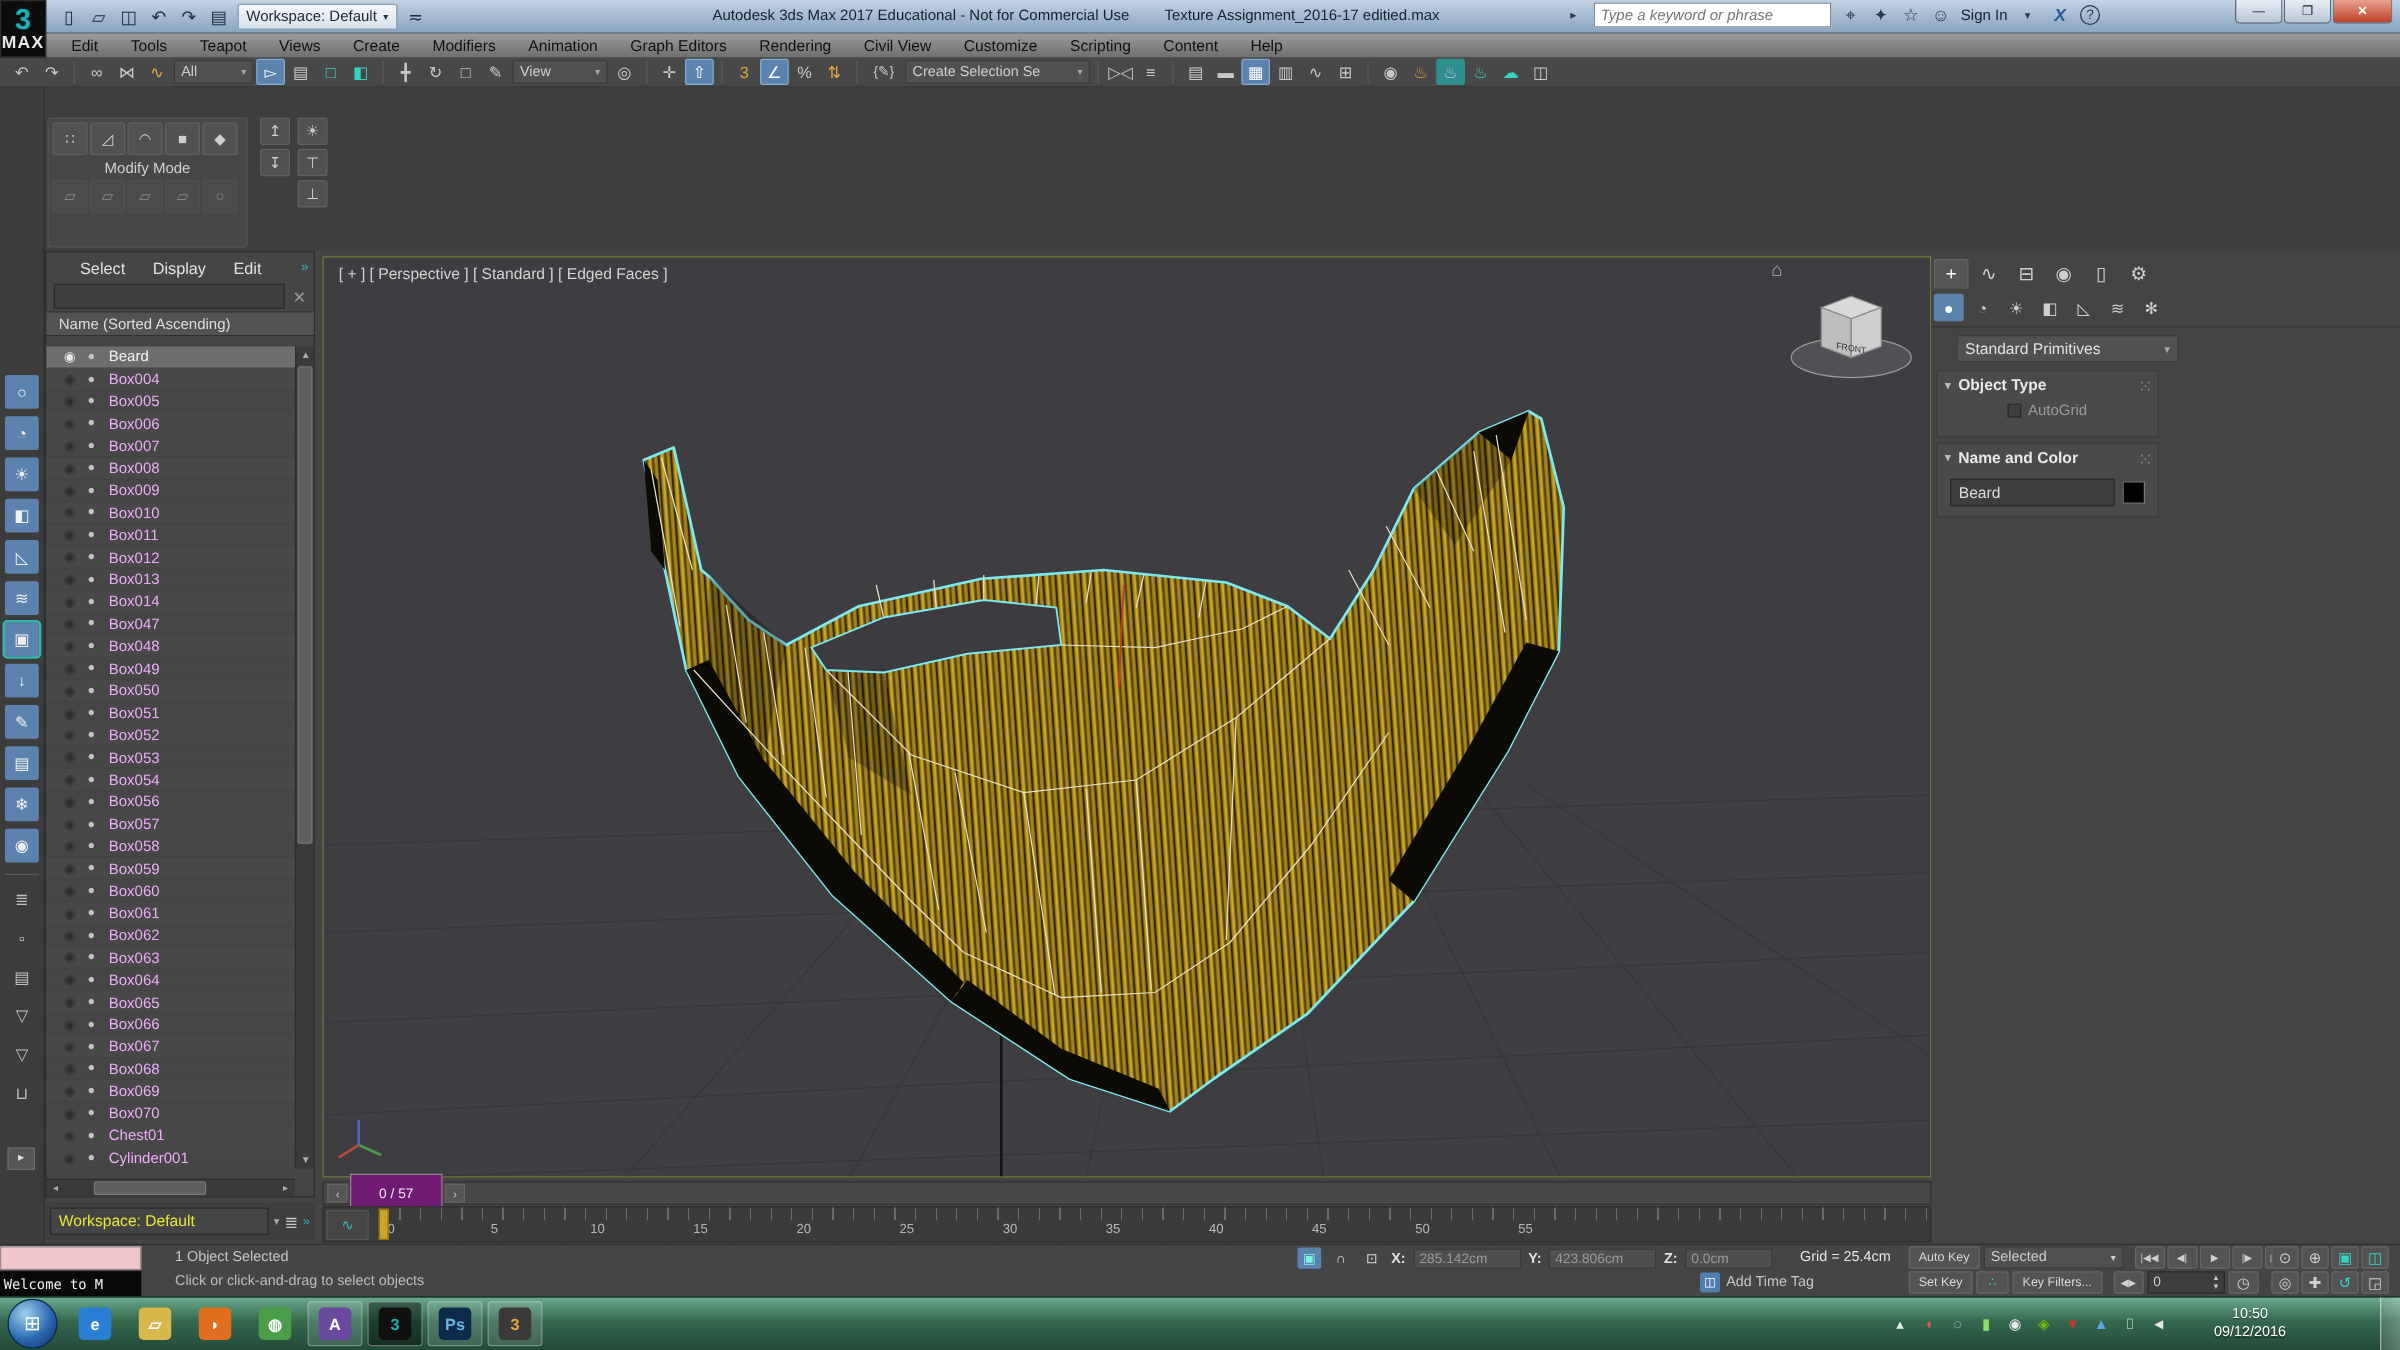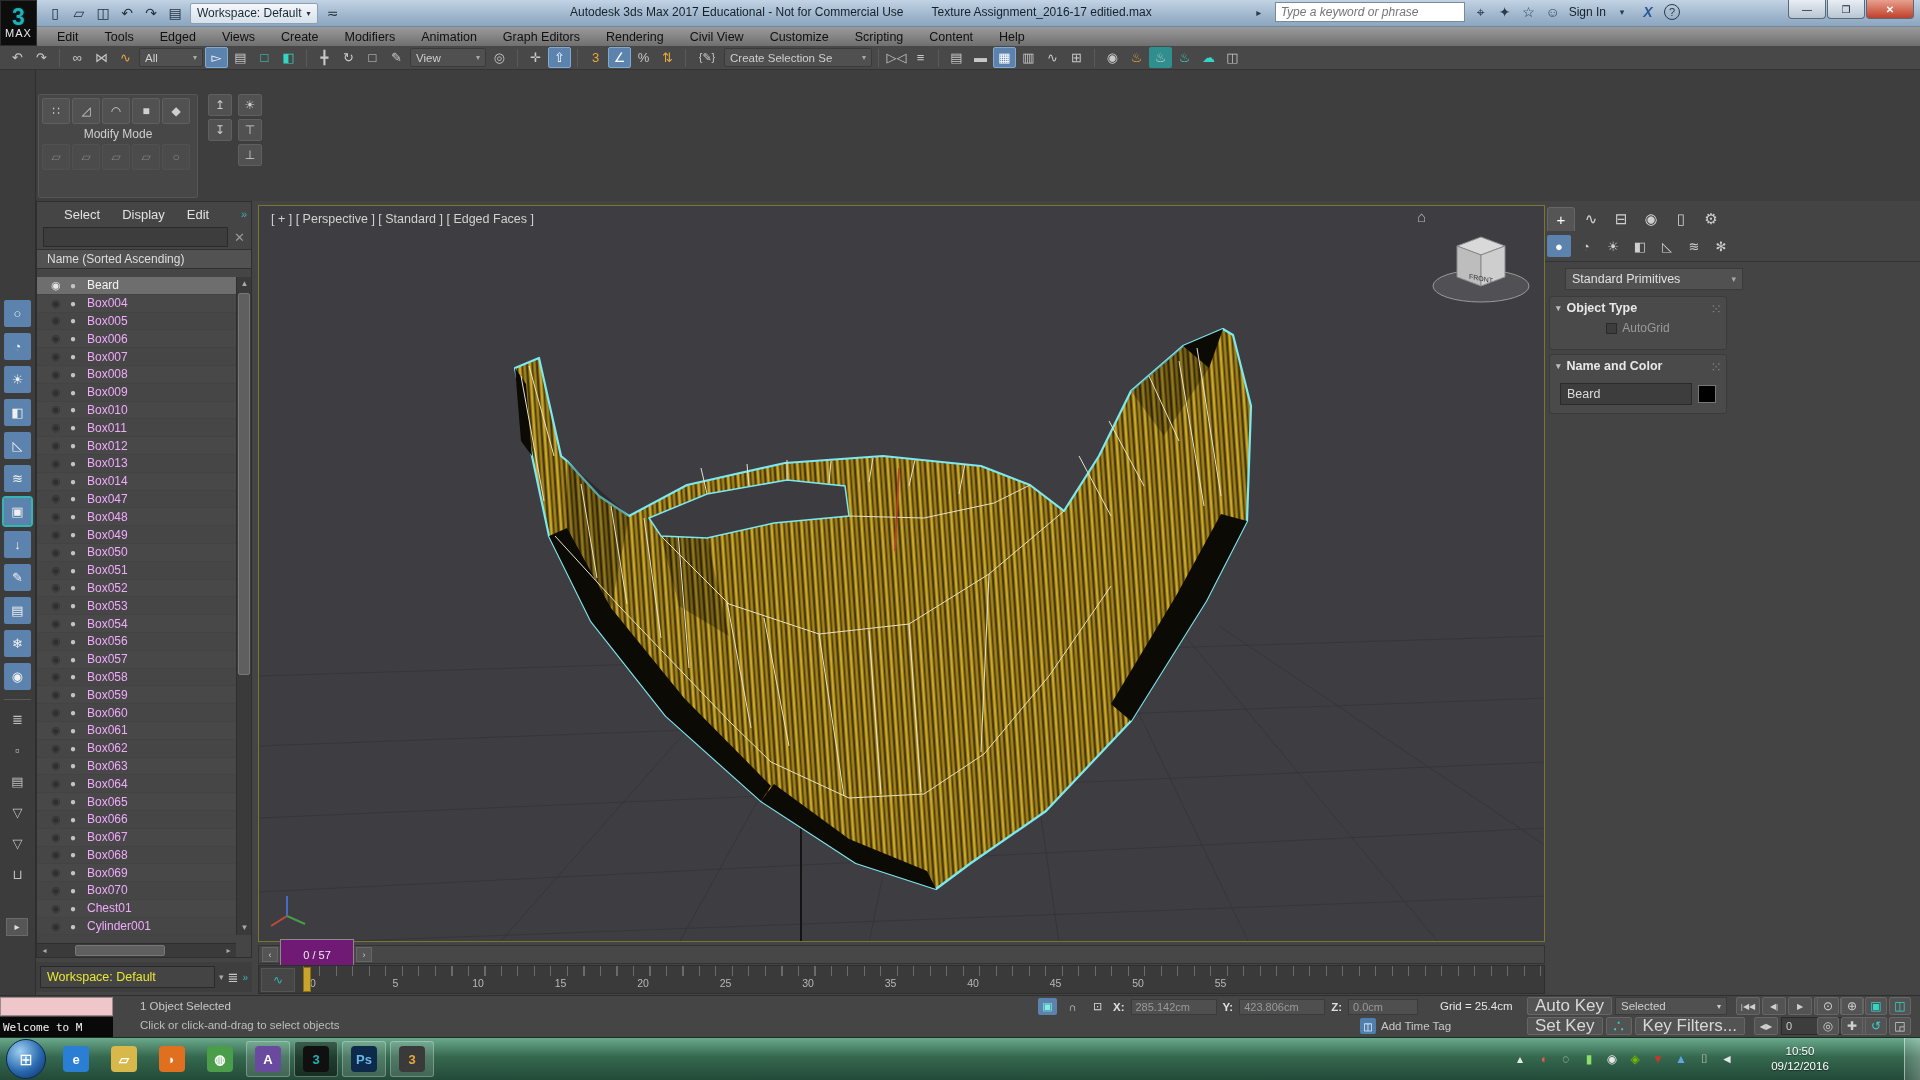--- a/index.html
+++ b/index.html
@@ -3,21 +3,21 @@
 <meta charset="utf-8">
 <style>
   *{margin:0;padding:0;box-sizing:border-box;font-family:"Liberation Sans",sans-serif;-webkit-user-select:none}
   html,body{width:1920px;height:1080px;overflow:hidden;background:#444}
   .abs{position:absolute}
   
   .titlebar{left:0;top:0;width:1920px;height:27px;background:linear-gradient(#c2d3e4,#9fb6cc 60%,#8ca6c0);border-bottom:1px solid #6d87a0;display:flex;align-items:center}
   .title-text{position:absolute;left:570px;top:5px;font-size:12px;color:#15202c;white-space:pre}
   .logo{position:absolute;left:0;top:0;width:37px;height:46px;background:#0d0d0d;border:1px solid #2c2c2c;z-index:60;display:flex;flex-direction:column;align-items:center;justify-content:center}
   .logo .three{color:#1fb0b8;font-size:23px;font-weight:bold;line-height:20px;text-shadow:0 0 2px #0a5a5e}
-  .logo .max{color:#e8e8e8;font-size:11px;font-weight:normal;letter-spacing:1px}
+  .logo .max{color:#e8e8e8;font-size:14px;font-weight:bold;letter-spacing:1px}
   .qat{position:absolute;left:44px;top:2px;display:flex;align-items:center;gap:4px}
   .qat .qbtn{width:22px;height:22px;display:flex;align-items:center;justify-content:center;font-size:14px;color:#20303f;border-radius:3px}
   .qat .dd{font-size:8px;color:#20303f;margin-left:-3px}
   .ws-dd{height:21px;background:linear-gradient(#f4f7fa,#d7e1ea);border:1px solid #8aa0b4;border-radius:2px;display:flex;align-items:center;font-size:12px;color:#1a2835;padding:0 6px;gap:8px}
   .infocenter{position:absolute;right:240px;top:2px;display:flex;align-items:center;gap:6px}
   .ic-search{width:190px;height:20px;background:#fff;border:1px solid #7a8a98;font-size:12px;color:#777;font-style:italic;padding:0 5px}
   .ic-ic{font-size:14px;color:#2a3a4a;width:20px;text-align:center}
   .signin{font-size:12px;color:#15202c}
   .winbtns{position:absolute;right:6px;top:0;display:flex}
   .wbtn{width:38px;height:19px;border:1px solid #5a6a7a;border-top:none;border-radius:0 0 4px 4px;background:linear-gradient(#e8eef4,#b8c6d2);display:flex;align-items:center;justify-content:center;font-size:10px;color:#223;margin-left:1px}
@@ -119,21 +119,21 @@
   .coords{position:absolute;left:1038px;top:2px;display:flex;align-items:center;gap:6px}
   .cfield{width:86px;height:16px;background:#4f4f4f;border:1px solid #3a3a3a;color:#9a9a9a;font-size:11px;display:flex;align-items:center;padding:0 4px}
   .clabel{color:#e0e0e0;font-weight:bold}
   .sq{width:19px;height:17px;display:flex;align-items:center;justify-content:center;border-radius:2px;color:#d8d8d8;font-size:11px}
   .sq.iso{background:#5b83ad;color:#7ff0e0}
   .gridinfo{position:absolute;left:1440px;top:4px;color:#e6e6e6}
   .timetag{position:absolute;left:1360px;top:22px;display:flex;align-items:center;gap:5px}
   .ttcube{width:16px;height:16px;background:#4f7fae;border-radius:2px;color:#fff;font-size:10px;display:flex;align-items:center;justify-content:center}
   .anim{position:absolute;left:1527px;top:1px;display:flex;flex-direction:column;gap:2px}
   .animrow{display:flex;gap:3px;align-items:center}
-  .abtn{height:18px;background:#535353;border:1px solid #666;color:#d8d8d8;font-size:17px;display:flex;align-items:center;justify-content:center;padding:0 7px;border-radius:2px}
+  .abtn{height:18px;background:#535353;border:1px solid #666;color:#d8d8d8;font-size:10px;display:flex;align-items:center;justify-content:center;padding:0 7px;border-radius:2px}
   .acombo{width:112px;height:18px;background:#505050;border:1px solid #3a3a3a;color:#cfcfcf;font-size:11.5px;display:flex;align-items:center;justify-content:space-between;padding:0 5px}
   .transport{display:flex;gap:2px;margin-left:6px}
   .pbtn{min-width:24px;height:18px;background:#535353;border:1px solid #666;color:#cfcfcf;font-size:8px;display:flex;align-items:center;justify-content:center;border-radius:2px;padding:0 2px}
   .framebox{width:62px;height:18px;background:#3d3d3d;border:1px solid #2a2a2a;color:#cfcfcf;font-size:11px;display:flex;align-items:center;padding:0 4px;justify-content:space-between}
   .nav{position:absolute;left:1817px;top:1px;display:grid;grid-template-columns:repeat(4,22px);gap:2px}
   .nbtn{height:18px;background:#535353;border:1px solid #666;color:#cfcfcf;font-size:12px;display:flex;align-items:center;justify-content:center;border-radius:2px}
   .nbtn.teal{color:#35d5c5}
   
   .taskbar{left:0;top:1037px;width:1920px;height:43px;background:linear-gradient(#6aa98c,#35684f 45%,#234a38);border-top:1px solid #153024;display:flex;align-items:center}
   .orb{width:40px;height:40px;border-radius:50%;margin:0 6px;background:radial-gradient(circle at 35% 30%,#9fd0f0,#2a6ab0 55%,#0c2c60);border:1px solid #0a2a50;display:flex;align-items:center;justify-content:center;color:#fff;font-size:16px}
@@ -202,21 +202,21 @@
 <div class="winbtns">
   <div class="wbtn">—</div>
   <div class="wbtn">❐</div>
   <div class="wbtn close">✕</div>
 </div>
 
 <div class="abs menubar">
 
 <div class="menu-item">Edit</div>
     <div class="menu-item">Tools</div>
-    <div class="menu-item">Edged</div>
+    <div class="menu-item">Teapot</div>
     <div class="menu-item">Views</div>
     <div class="menu-item">Create</div>
     <div class="menu-item">Modifiers</div>
     <div class="menu-item">Animation</div>
     <div class="menu-item">Graph Editors</div>
     <div class="menu-item">Rendering</div>
     <div class="menu-item">Civil View</div>
     <div class="menu-item">Customize</div>
     <div class="menu-item">Scripting</div>
     <div class="menu-item">Content</div>

